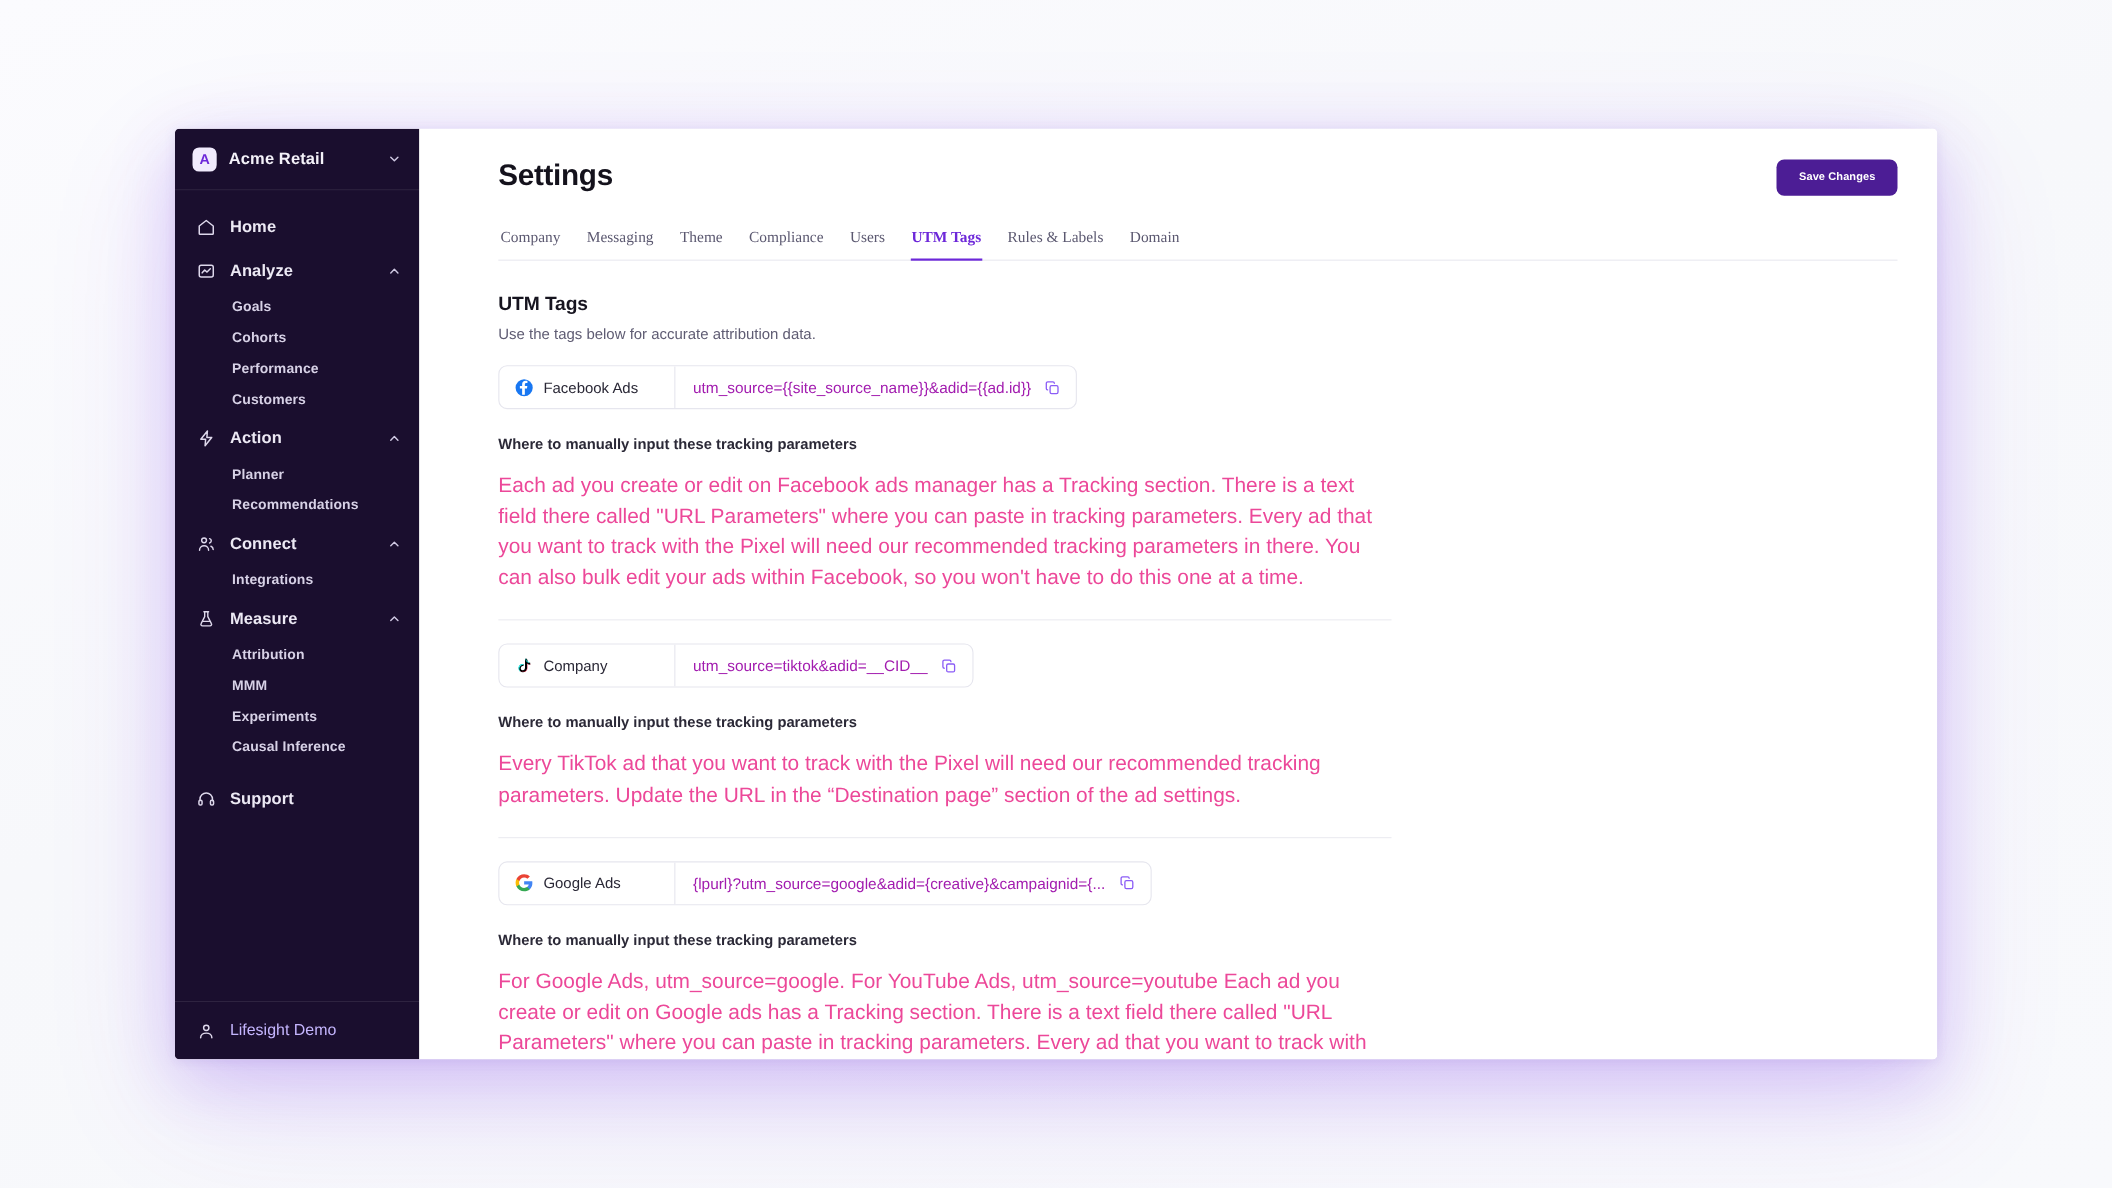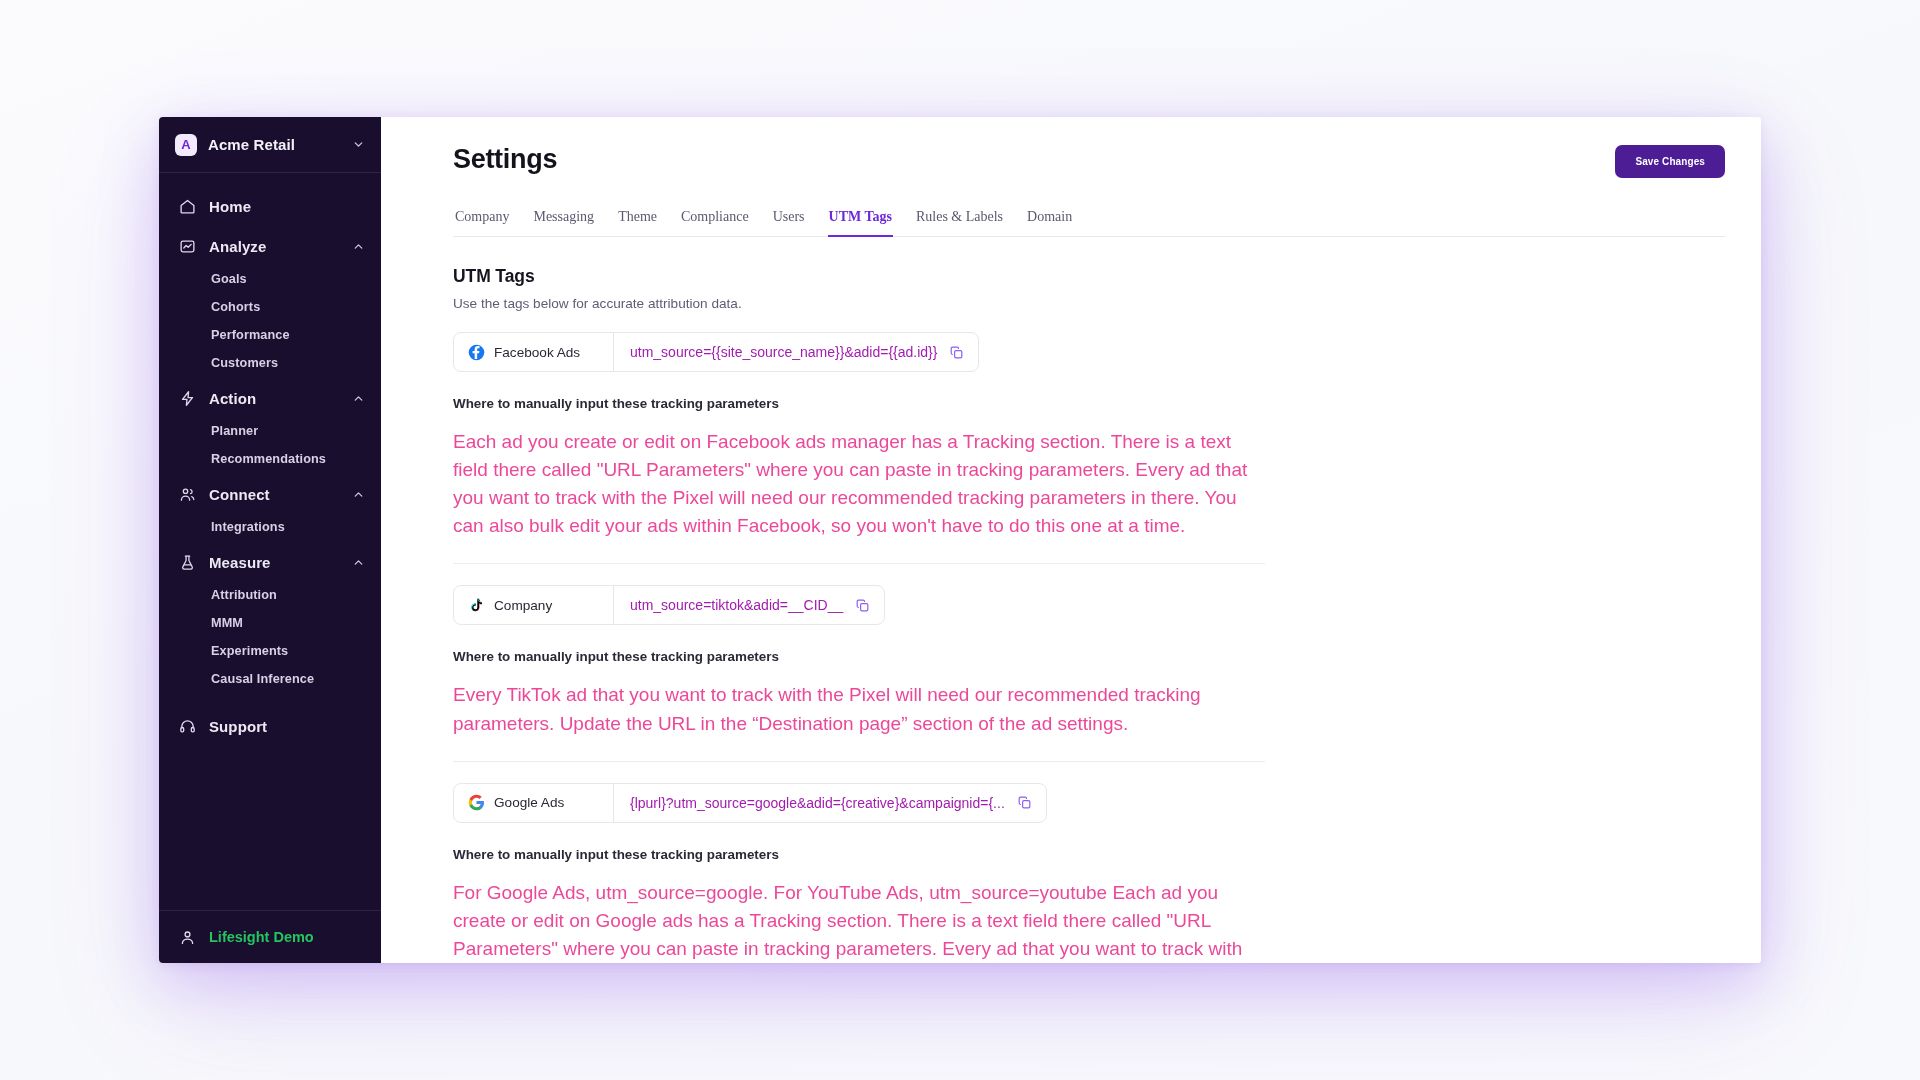--- a/index.html
+++ b/index.html
@@ -127,21 +127,21 @@
     height: 52px;
     padding: 0 16px 0 19px;
     cursor: pointer;
   }
   .user-row .ic {
     width: 18px; height: 18px; flex: 0 0 18px;
     margin-right: 13px;
     display: flex; align-items: center; justify-content: center;
     color: #ded8ec;
   }
-  .user-row .lbl { font-size: 14.5px; font-weight: bold; color: #22c55e; }
+  .user-row .lbl { font-size: 14.5px; font-weight: normal; color: #c4b5fd; }
 
   
   .main {
     flex: 1;
     background: #ffffff;
     position: relative;
     overflow: hidden;
     margin-left: 36px;
   }
 

